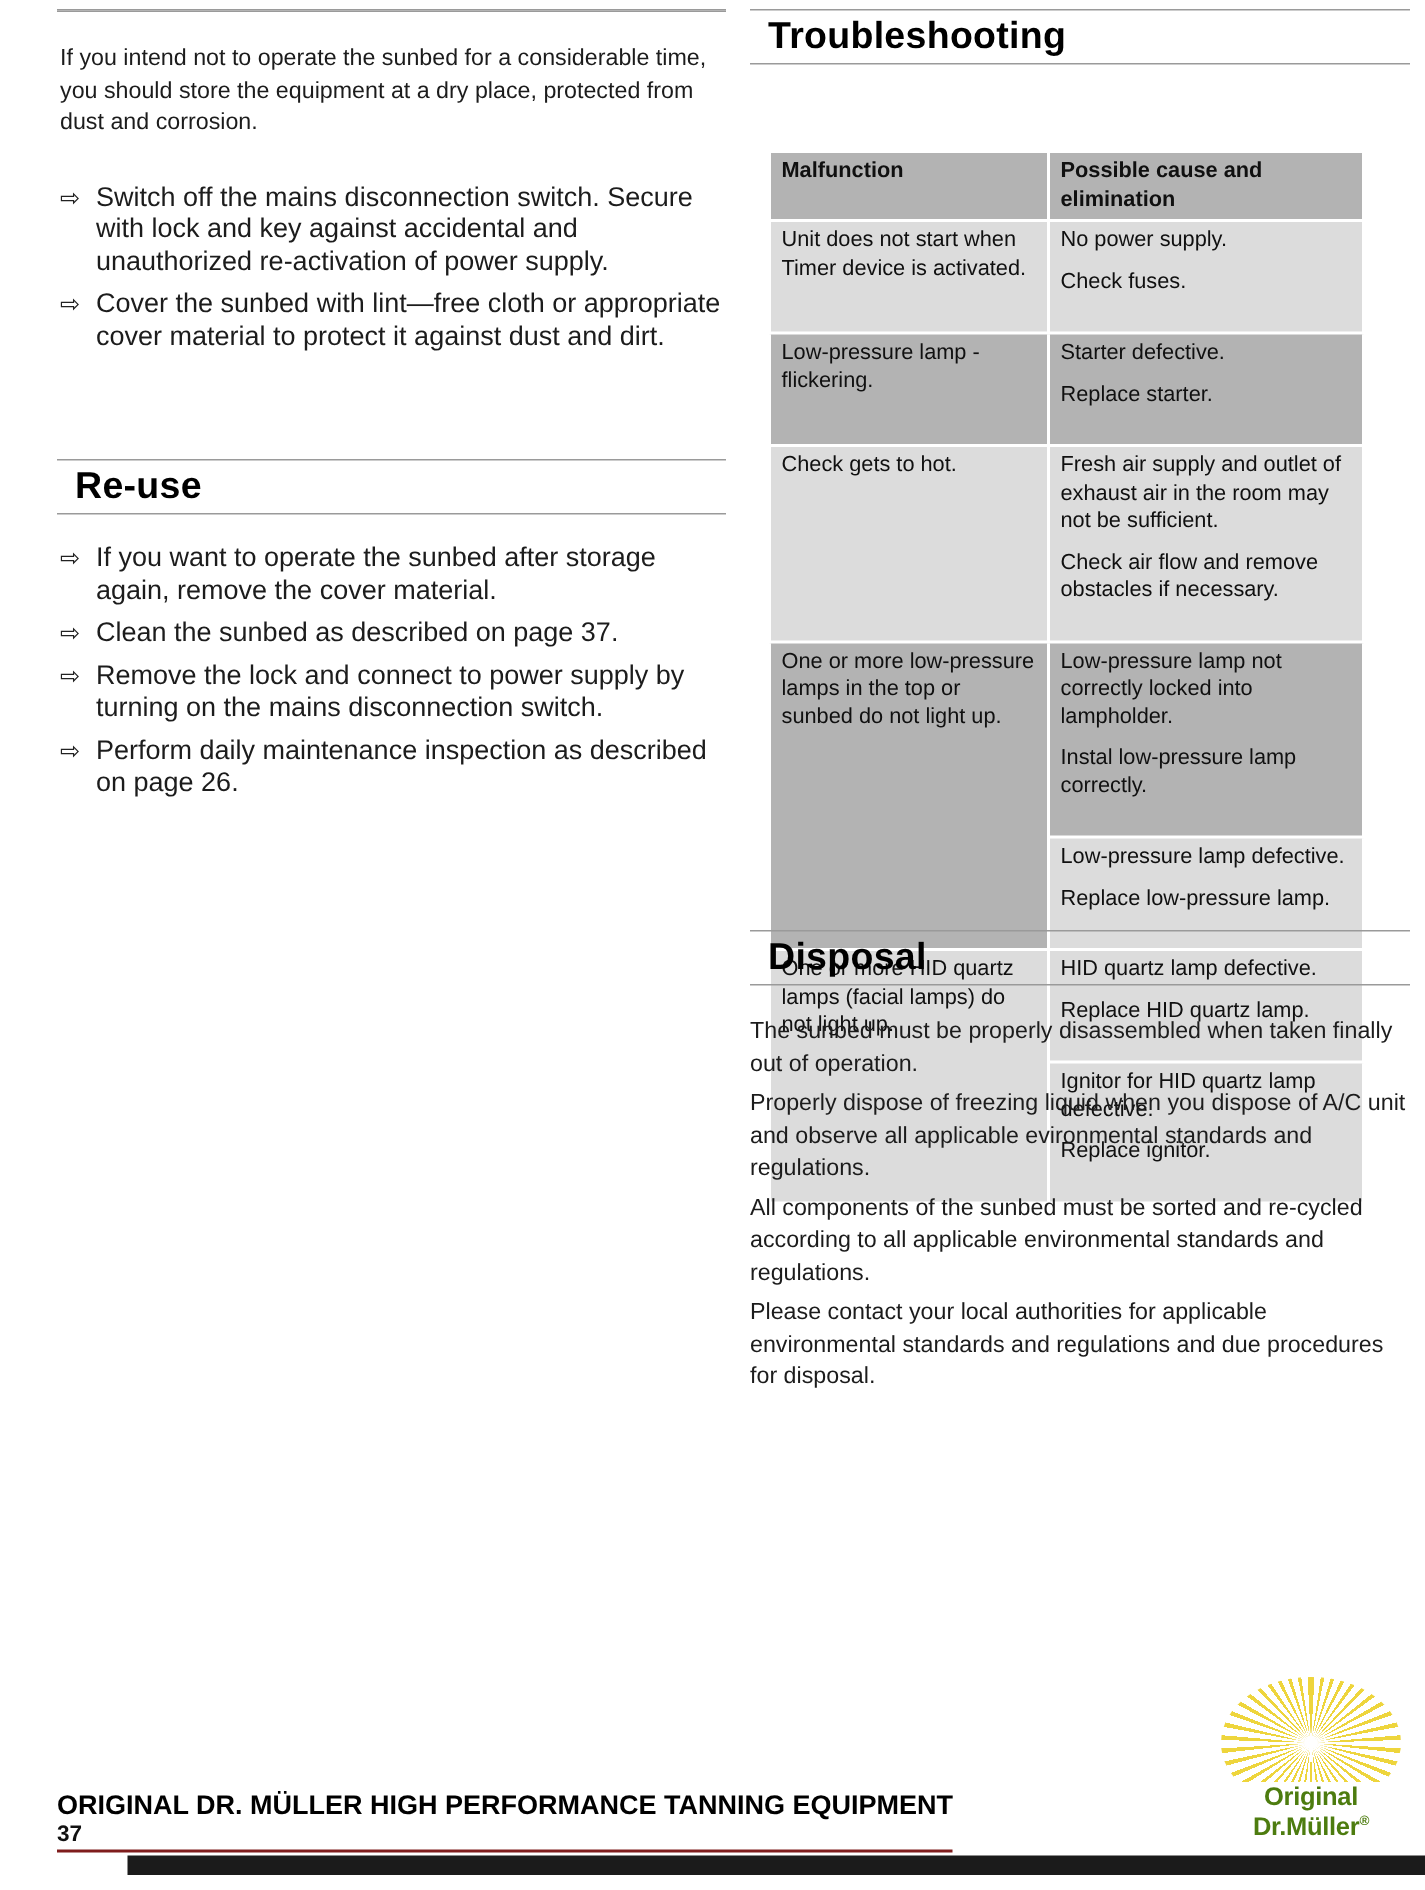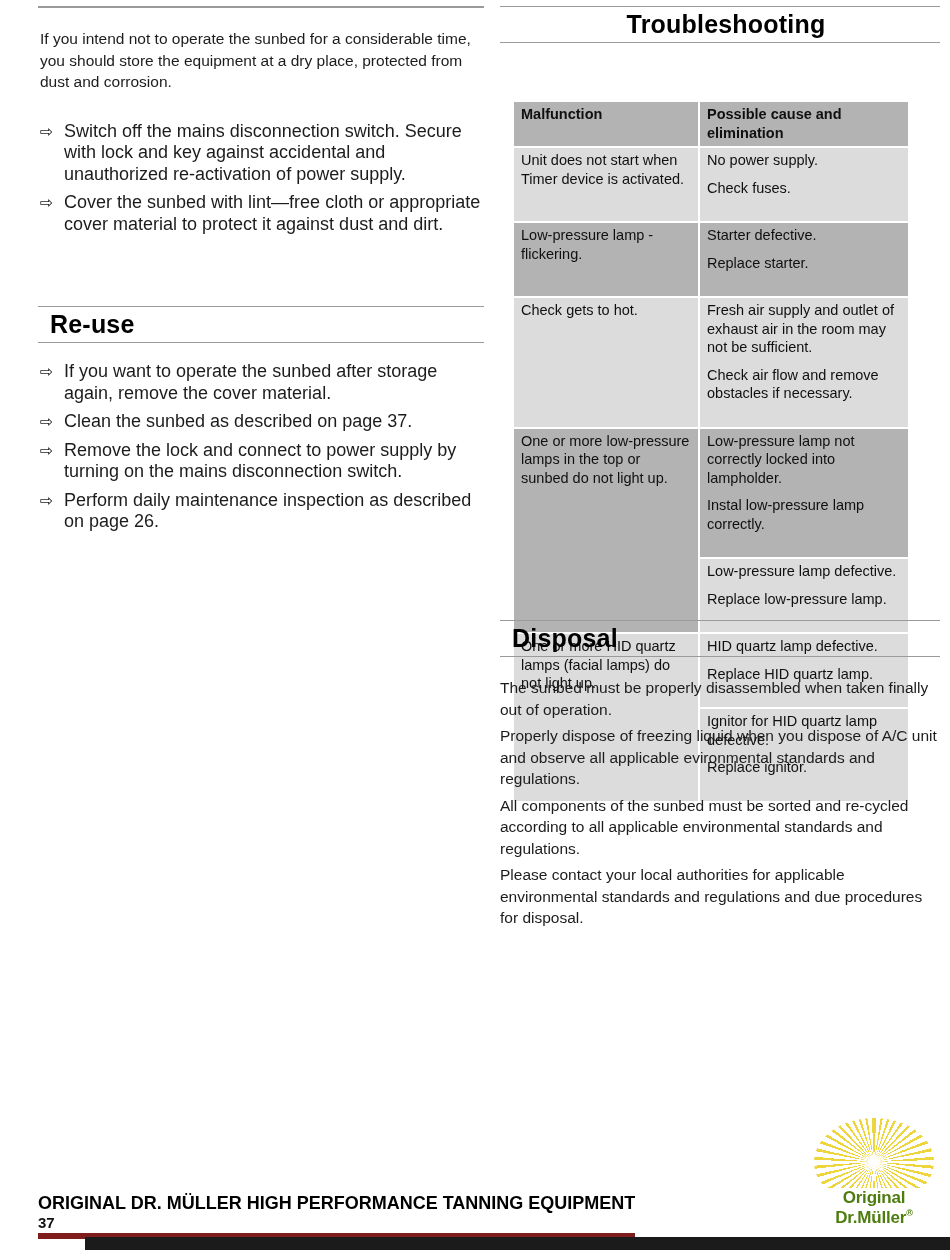--- a/index.html
+++ b/index.html
@@ -54,21 +54,21 @@
   .shade-light{background:var(--row-light);}
   .shade-dark{background:var(--row-dark);}
   td.tall{height:104px;}
 
   .paras{margin-top:20px;}
   .paras p{margin-bottom:5px;}
 
   
   .footer-title{
     position:absolute;left:38px;top:1193px;font-size:18px;font-weight:bold;
-    color:#000;letter-spacing:0;border-bottom:6px solid #7f1d1d;padding-bottom:19px;
+    color:#000;letter-spacing:0;border-bottom:2px solid #7f1d1d;padding-bottom:19px;
   }
   .page-number{position:absolute;left:38px;top:1214px;font-size:15px;font-weight:bold;}
   .bottom-bar{position:absolute;left:85px;right:0;top:1237px;height:13px;background:#1b1b1b;}
 
   
   .logo{position:absolute;left:808px;top:1118px;width:132px;text-align:center;}
   .sun{
     width:120px;height:88px;margin:0 auto;border-radius:50%;
     background:
       radial-gradient(closest-side, #ffffff 0 7%, rgba(255,255,255,0) 26%),
@@ -124,21 +124,21 @@
             <span class="arrow">⇨</span>
             <span class="bullet-text">Perform daily maintenance inspection as described on page 26.</span>
           </div>
         </div>
     </div>
 
   </div>
 
   <div class="col-right">
 
-    <div class="sec sec-head top-head" style="top:0;text-align:center;">
+    <div class="sec sec-head top-head" style="top:0;">
       <div class="rule"></div>
       <h1>Troubleshooting</h1>
       <div class="rule"></div>
     </div>
 
     <div class="ts-table-wrap">
       <table>
         <colgroup>
             <col style="width:186px">
             <col style="width:210px">

